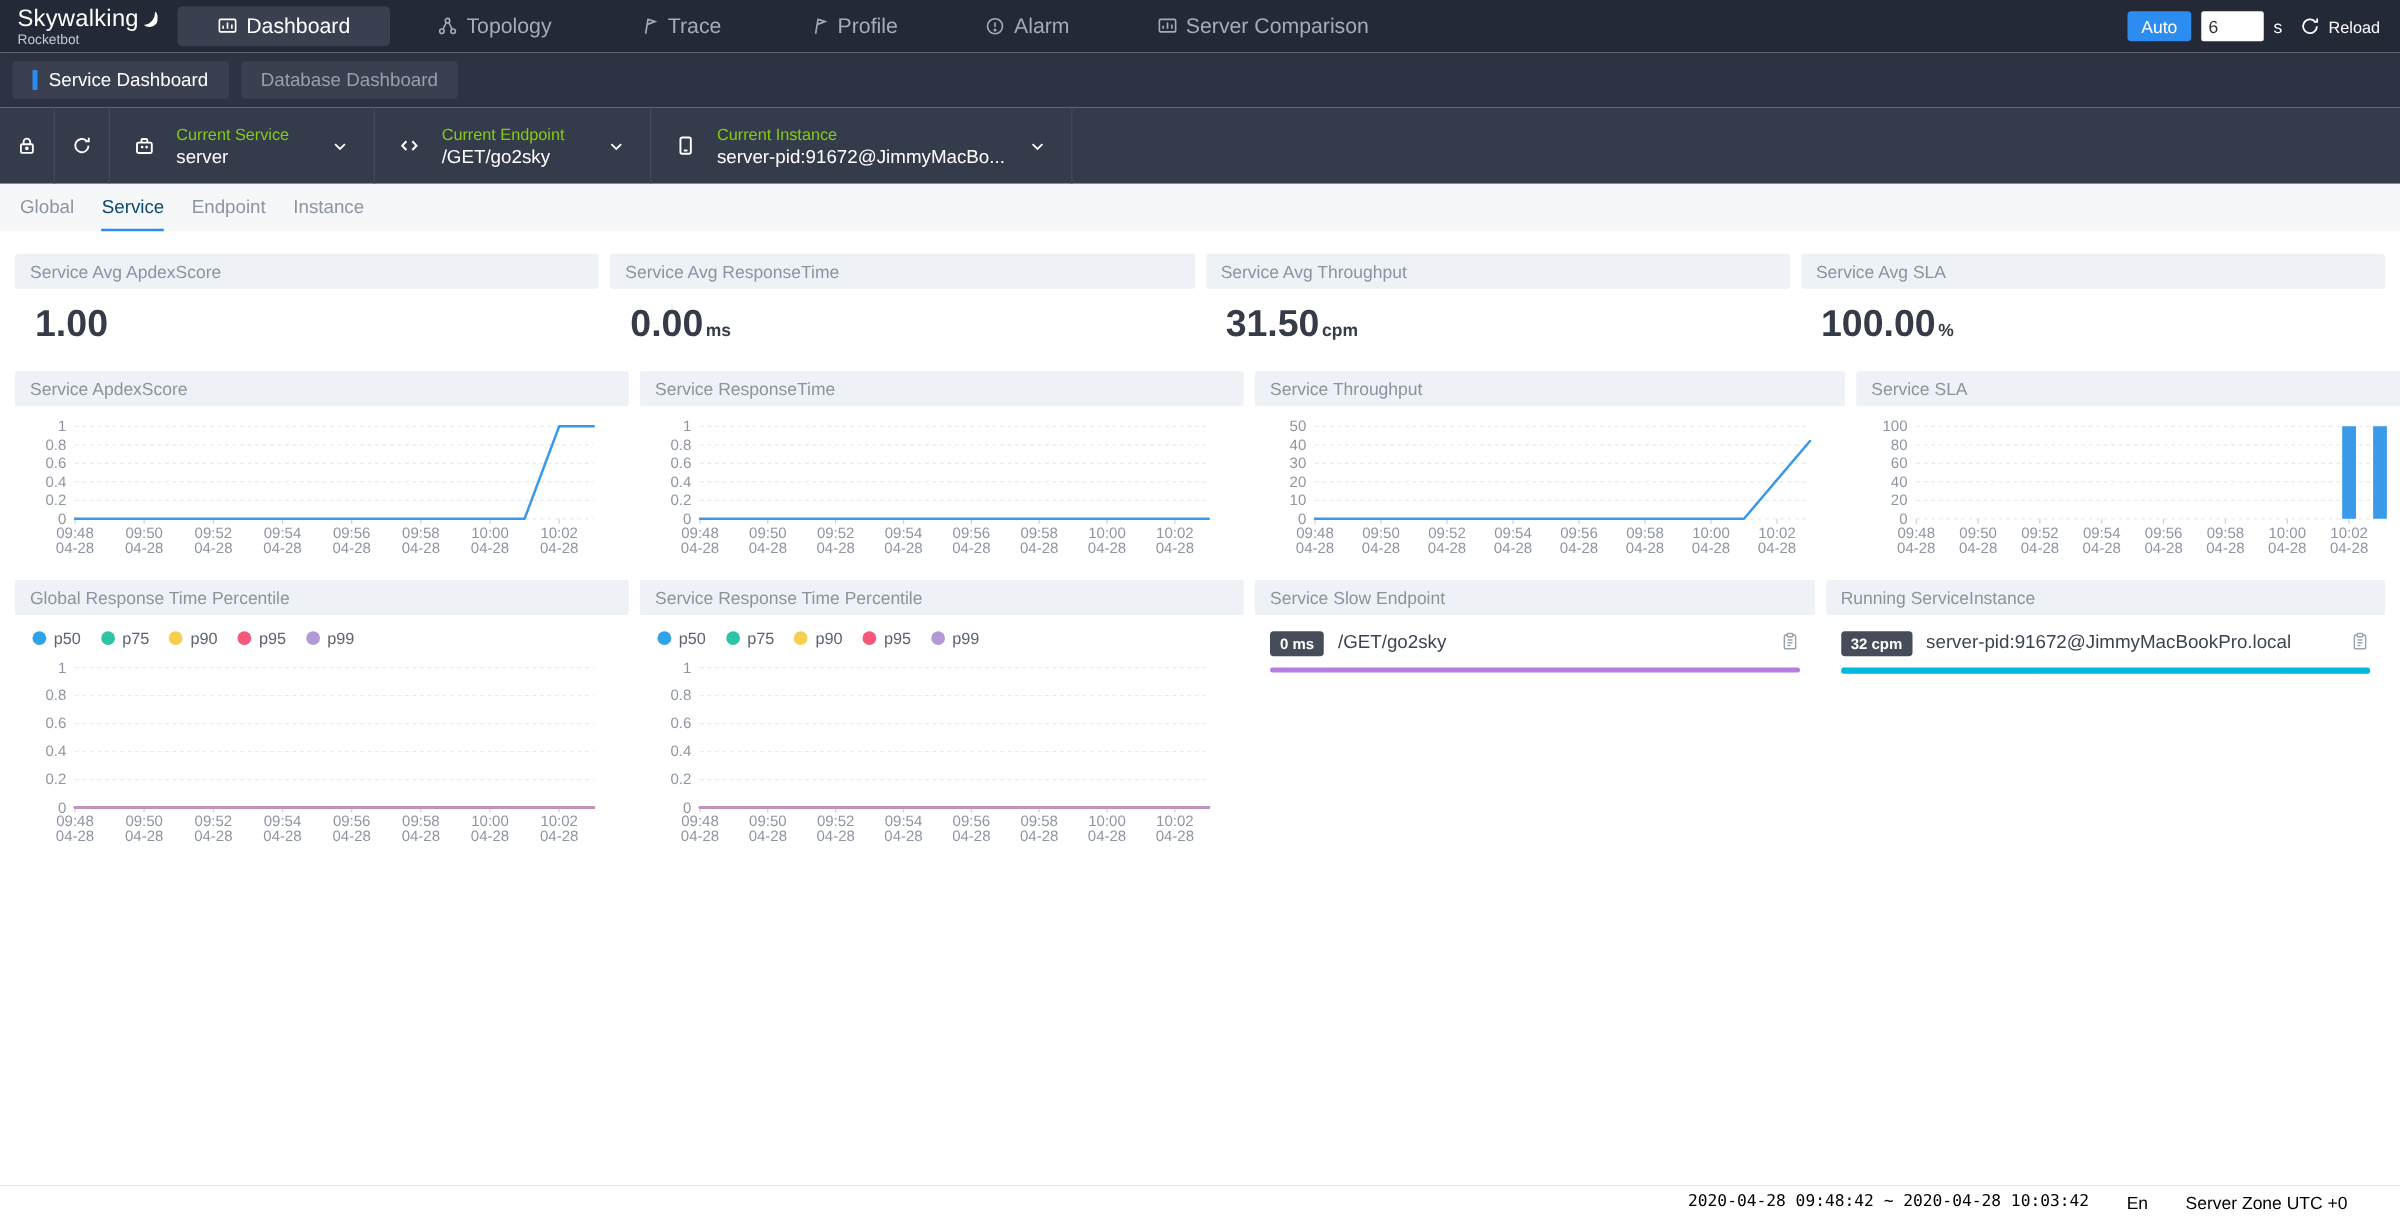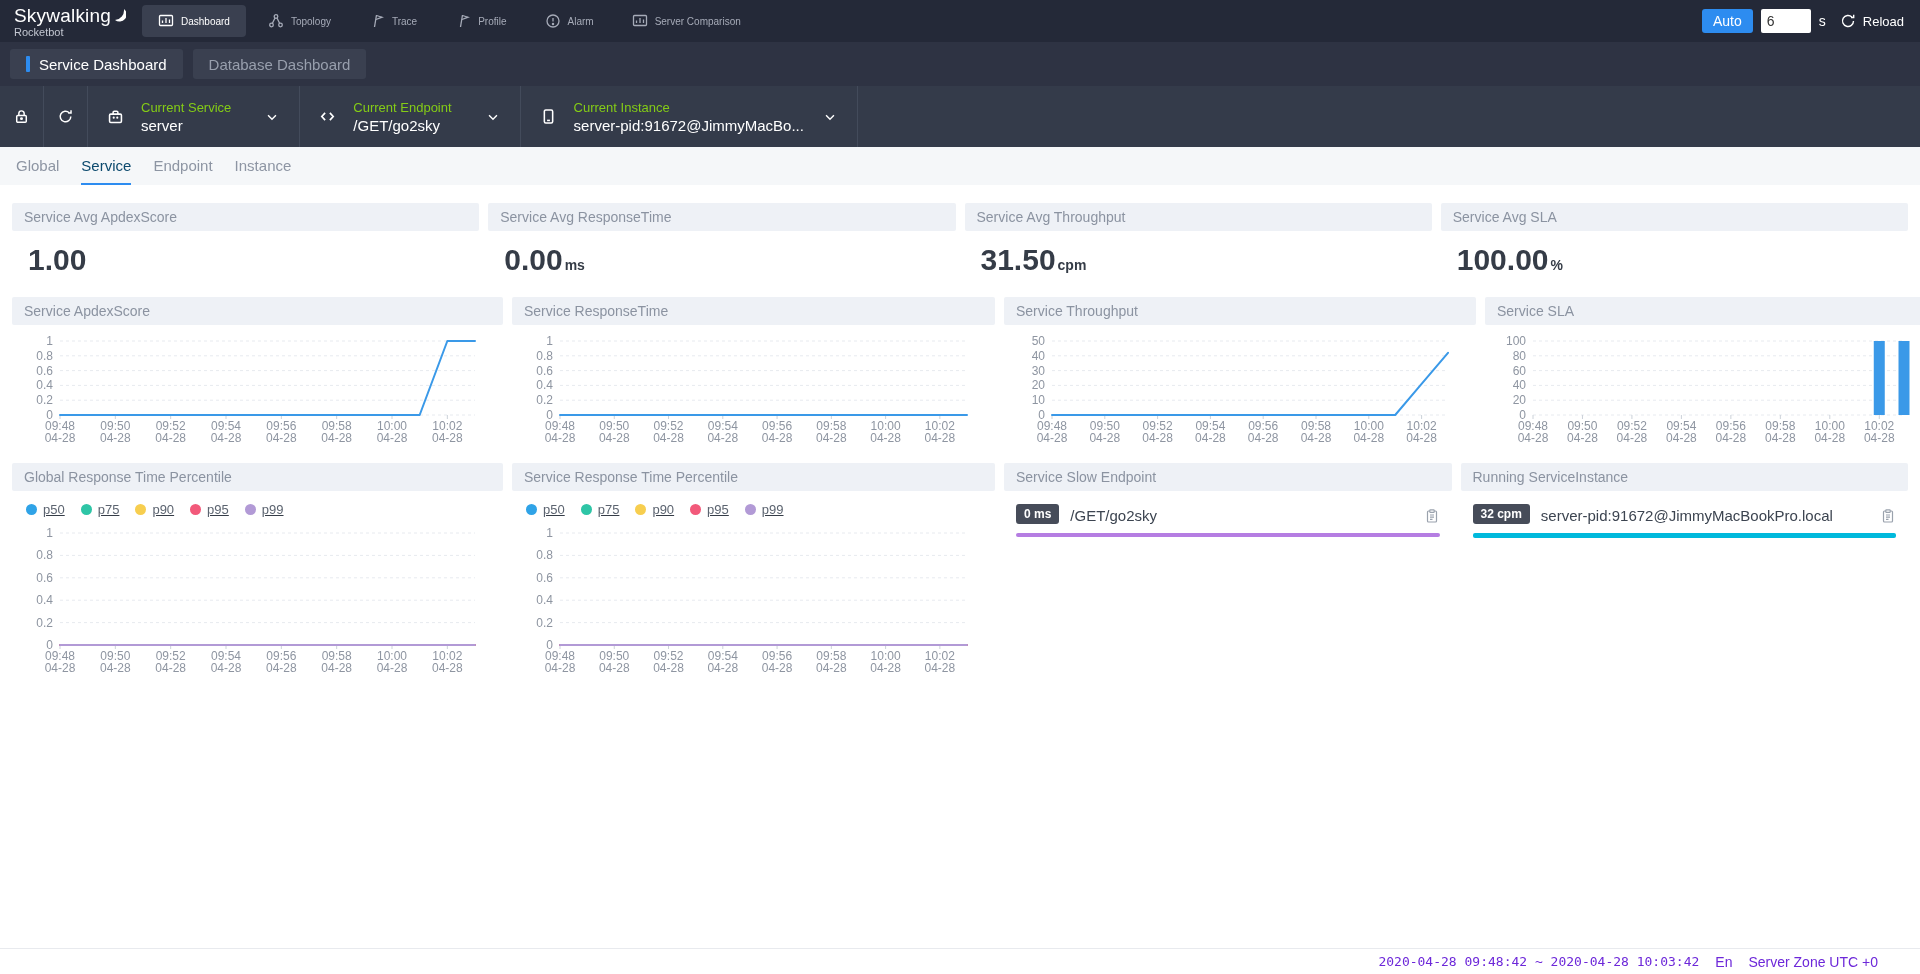--- a/index.html
+++ b/index.html
@@ -6,21 +6,21 @@
   html,body { width: 1920px; height: 974px; overflow: hidden; }
   body { font-family: "Liberation Sans", sans-serif; background: #fff; color: #353c47; position: relative; }
 
   
   .topnav { height: 42px; background: #242938; display: flex; align-items: center; color: #a6abb8; }
   .logo { padding: 0 0 0 14px; width: 128px; color: #fff; cursor: pointer; }
   .logo-row { display: flex; align-items: center; font-size: 19px; font-weight: normal; letter-spacing: .2px; }
   .logo-row svg { margin: -2px 0 0 1px; }
   .logo-sub { font-size: 11px; color: #c3c7d1; margin-top: -1px; }
   .nav-items { display: flex; align-items: center; height: 100%; margin-left: 14px; gap: 6px; }
-  .nav-item { display: flex; align-items: center; gap: 7px; height: 32px; padding: 0 16px; font-size: 10px; border-radius: 4px; cursor: pointer; white-space: nowrap; }
+  .nav-item { display: flex; align-items: center; gap: 7px; height: 32px; padding: 0 32px; font-size: 17px; border-radius: 4px; cursor: pointer; white-space: nowrap; }
   .nav-item svg { stroke: currentColor; }
   .nav-item.active { background: #3a4050; color: #fff; }
   .nav-right { margin-left: auto; display: flex; align-items: center; gap: 8px; padding-right: 16px; color: #fff; }
   .auto-btn { background: #2d8cf0; color: #fff; border: none; border-radius: 3px; font-size: 14px; height: 24px; padding: 0 11px; font-family: inherit; cursor: pointer; }
   .interval-input { width: 50px; height: 24px; border: none; border-radius: 2px; padding: 0 6px; font-size: 14px; font-family: inherit; color: #333; }
   .unit-s { font-size: 14px; }
   .reload-wrap { display: flex; align-items: center; gap: 7px; font-size: 13px; cursor: pointer; margin-left: 6px; }
 
   
   .dash-tabs { height: 44px; background: #2e3343; display: flex; align-items: center; gap: 10px; padding-left: 10px; }
@@ -50,36 +50,36 @@
   .grid4 { display: grid; grid-template-columns: repeat(4, 1fr); gap: 9px; margin-bottom: 10px; align-items: start; }
   .card { background: #fff; }
   .card-header { background: #eef1f6; color: #8b93a1; font-size: 14px; padding: 6px 12px; border-radius: 2px; }
   .stat-body { padding: 12px 16px 10px; }
   .stat-value { font-size: 30px; font-weight: 600; color: #353c47; }
   .stat-unit { font-size: 14px; font-weight: 600; margin-left: 2px; }
   .chart-box { padding: 8px 12px 4px; }
   .chart-box svg text { font-family: "Liberation Sans", sans-serif; }
 
   
-  .legend { display: flex; align-items: flex-start; gap: 16px; padding: 11px 14px 0; text-decoration: underline; }
+  .legend { display: flex; align-items: flex-start; gap: 16px; padding: 11px 14px 0; }
   .legend-item { display: flex; align-items: center; gap: 6px; font-size: 13px; color: #5c6470; cursor: pointer; }
   .legend-dot { width: 11px; height: 11px; border-radius: 50%; display: inline-block; }
 
   
   .ep-item { padding: 13px 12px 0; }
-  .ep-row { display: flex; align-items: flex-end; gap: 11px; }
+  .ep-row { display: flex; align-items: flex-start; gap: 11px; }
   .ep-badge { background: #464c59; color: #fff; font-size: 12px; font-weight: bold; border-radius: 3px; padding: 3px 8px; white-space: nowrap; }
   .ep-label { font-size: 15px; color: #3c4450; flex: 1; white-space: nowrap; overflow: hidden; }
   .copy-btn { cursor: pointer; display: flex; }
   .ep-bar { height: 4px; border-radius: 2px; margin-top: 9px; }
   .ep-bar.thick { height: 5px; }
 
   
   .footer { position: absolute; left: 0; bottom: 0; width: 100%; height: 26px; background: #fff; border-top: 1px solid #e8eaee;
-            display: flex; align-items: center; justify-content: flex-end; gap: 16px; padding-right: 42px; color: #6d28d9; }
+            display: flex; align-items: center; justify-content: flex-end; gap: 30px; padding-right: 42px; color: #000000; }
   .time-range { font-family: "DejaVu Sans Mono", monospace; font-size: 13px; cursor: pointer; }
   .footer-lang, .footer-zone { font-size: 14px; cursor: pointer; }
 </style>
 </head>
 <body>
 
 <div class="topnav">
   <div class="logo">
     <div class="logo-row">
       <span>Skywalking</span>

